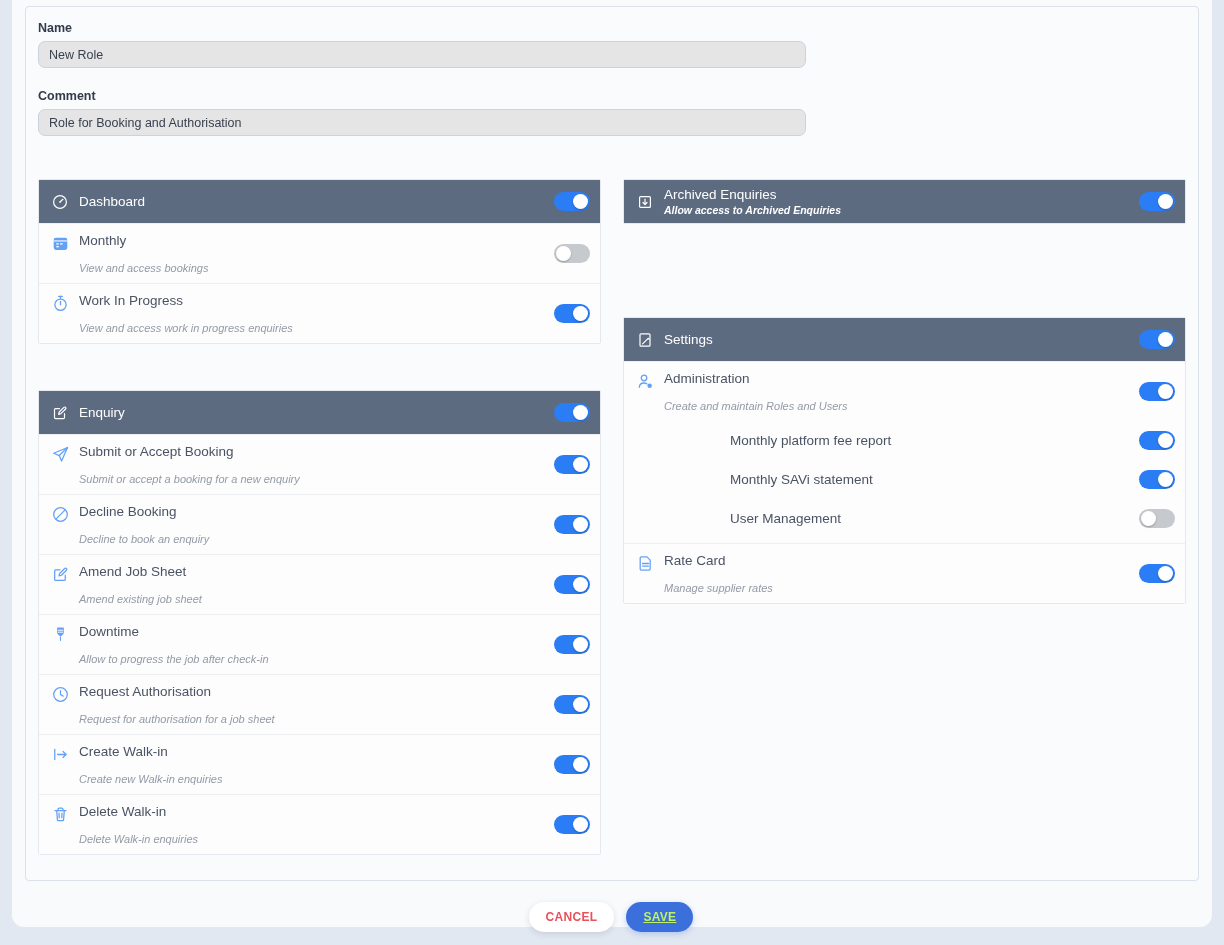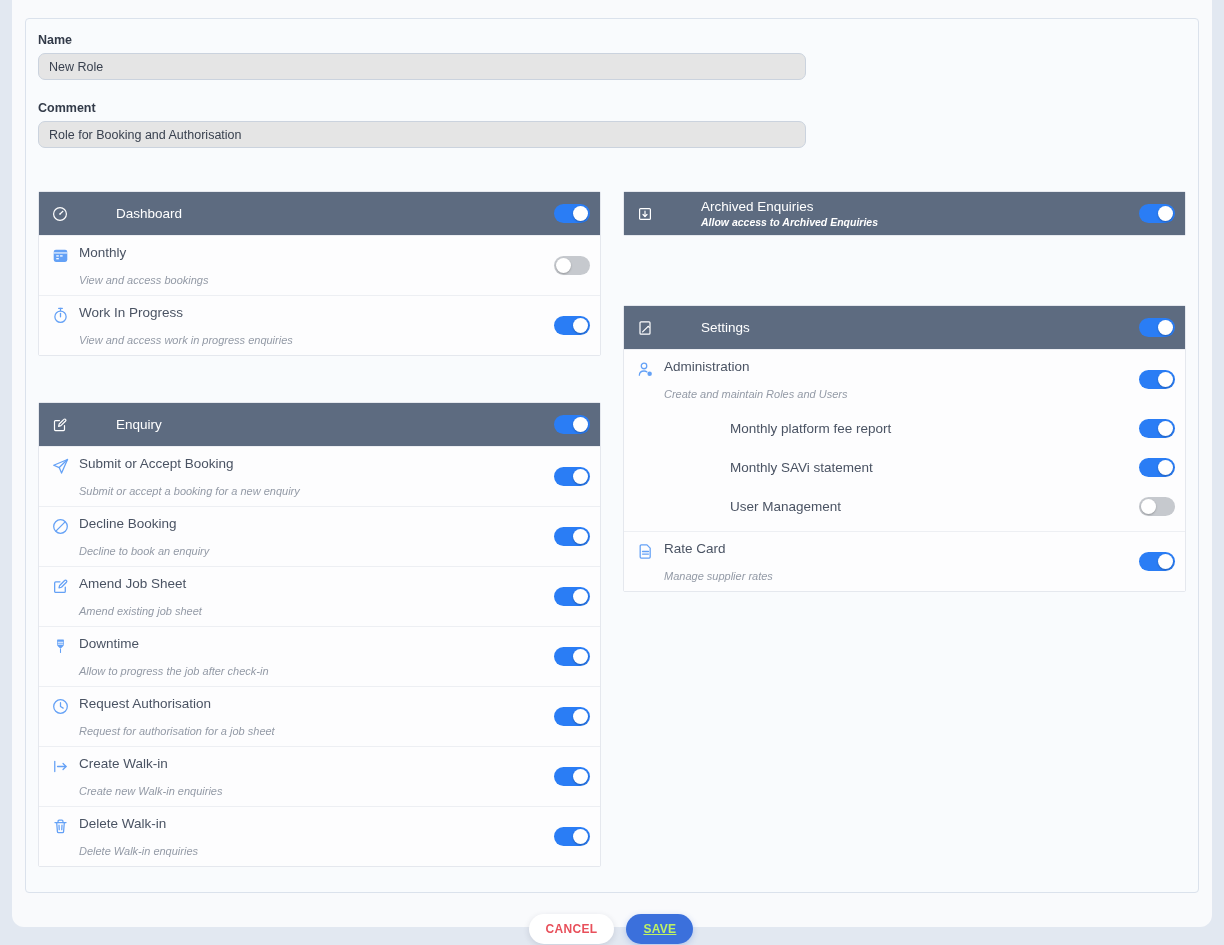--- a/index.html
+++ b/index.html
@@ -7,39 +7,39 @@
   body {
     width:1224px; height:945px; overflow:hidden; position:relative;
     background:#e2e8f1;
     font-family:"Liberation Sans", sans-serif;
   }
   .panel {
     position:absolute; left:12px; top:0; width:1200px; height:927px;
     background:#f9fafc; border-radius:0 0 12px 12px;
   }
   .card {
-    position:absolute; left:13px; top:18px; width:1174px; height:875px;
+    position:absolute; left:13px; top:6px; width:1174px; height:875px;
     border:1px solid #dbe2ec; border-radius:4px; background:#f9fbfd;
     padding:14px 12px 0 12px;
   }
   .field-label { font-size:12.5px; font-weight:700; color:#333b49; margin-bottom:6px; }
   .text-input {
     display:block; width:768px; height:27px; border:1px solid #cbd3de; border-radius:7px;
     padding:0 10px; font-size:12.5px; color:#39414f; background:#e5e5e5; outline:none;
     font-family:inherit;
   }
   .field + .field { margin-top:21px; }
   .grid { display:flex; gap:22px; margin-top:43px; }
   .col { width:564px; display:flex; flex-direction:column; }
   [data-section="0"] { margin-bottom:46px; }
-  [data-section="1"] { margin-bottom:69px; }
+  [data-section="1"] { margin-bottom:93px; }
   .box { background:#fdfdfe; border:1px solid #e5e8ee; border-radius:2px; }
   .box-header {
     background:#5d6b80; color:#fff; min-height:43px;
-    display:flex; align-items:center; padding:5px 10px 5px 13px;gap:37px;
+    display:flex; align-items:center; padding:5px 10px 5px 13px;
   }
   .htext { display:flex; flex-direction:column; }
   .htitle { font-size:13.5px; }
   .hsub { font-size:10.5px; font-style:italic; font-weight:600; margin-top:2px; }
   .hicon { width:16px; height:16px; margin-right:11px; color:#fff; display:inline-flex; flex-shrink:0; }
   .hicon svg, .picon svg { width:100%; height:100%; }
   .prow {
     display:flex; align-items:center; min-height:53px;
     padding:9px 10px 9px 13px; border-top:1px solid #edeff3; background:#fdfdfe;
   }

